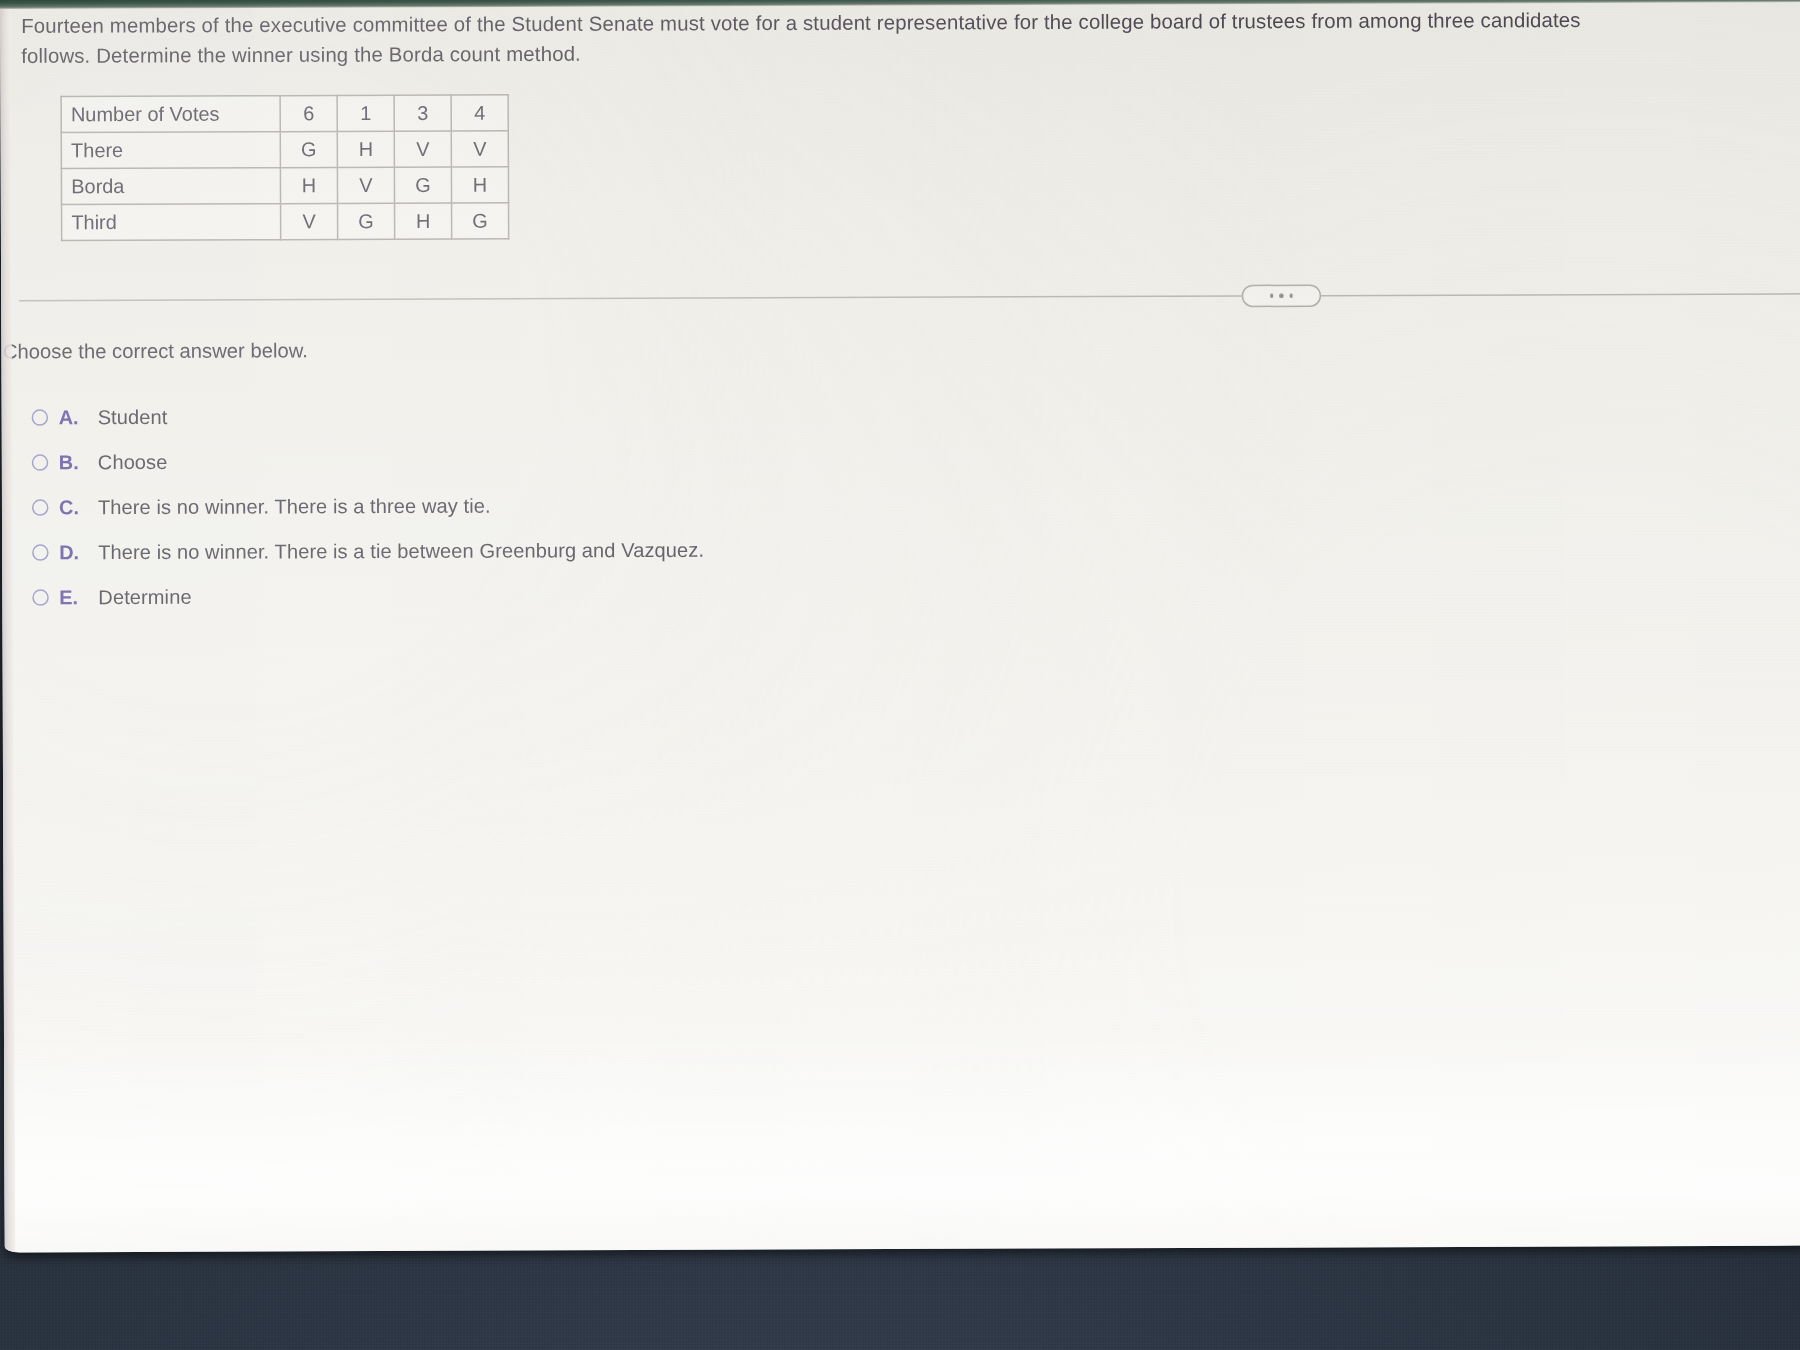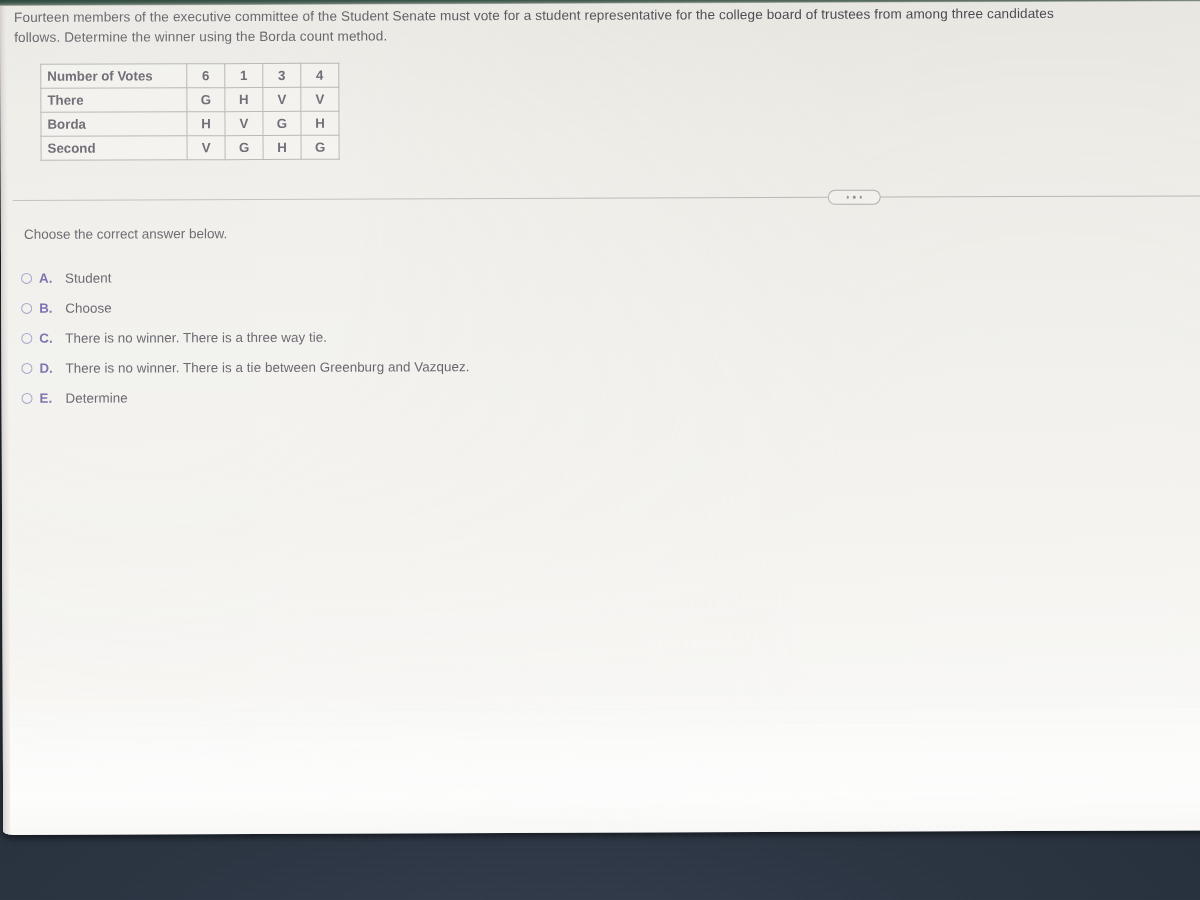--- a/index.html
+++ b/index.html
@@ -101,21 +101,21 @@
     left: 40px; top: 64px;
     border-collapse: collapse;
     font-size: 13.3px;
     color: #4a4450;
     background: rgba(255,255,255,.30);
   }
   #preference-table td, #preference-table th {
     border: 1px solid #a9a39f;
     height: 23px;
     padding: 0 6px;
-    font-weight: bold;
+    font-weight: normal;
     text-align: center;
     vertical-align: middle;
     line-height: 23px;
   }
   #preference-table td.row-label,
   #preference-table th.row-label {
     text-align: left;
     width: 146px;
     padding-left: 6px;
   }
@@ -156,21 +156,21 @@
   }
   #ellipsis-pill span.dot {
     width: 2.5px; height: 2.5px;
     border-radius: 50%;
     background: #8d8984;
     display: block;
   }
 
   #choose-label {
     position: absolute;
-    left: 23px; top: 225px;
+    left: 1px; top: 225px;
     font-size: 13.5px;
     color: #46414a;
   }
 
   
   #answer-options {
     position: absolute;
     left: 20px; top: 269px;
     width: 900px;
   }
@@ -232,21 +232,21 @@
           <td class="data-cell">V</td>
         </tr>
         <tr>
           <td class="row-label">Borda</td>
           <td class="data-cell">H</td>
           <td class="data-cell">V</td>
           <td class="data-cell">G</td>
           <td class="data-cell">H</td>
         </tr>
         <tr>
-          <td class="row-label">Second</td>
+          <td class="row-label">Third</td>
           <td class="data-cell">V</td>
           <td class="data-cell">G</td>
           <td class="data-cell">H</td>
           <td class="data-cell">G</td>
         </tr>
       </tbody>
     </table>
 
     <div id="section-divider">
       <div id="divider-line-left"></div>

